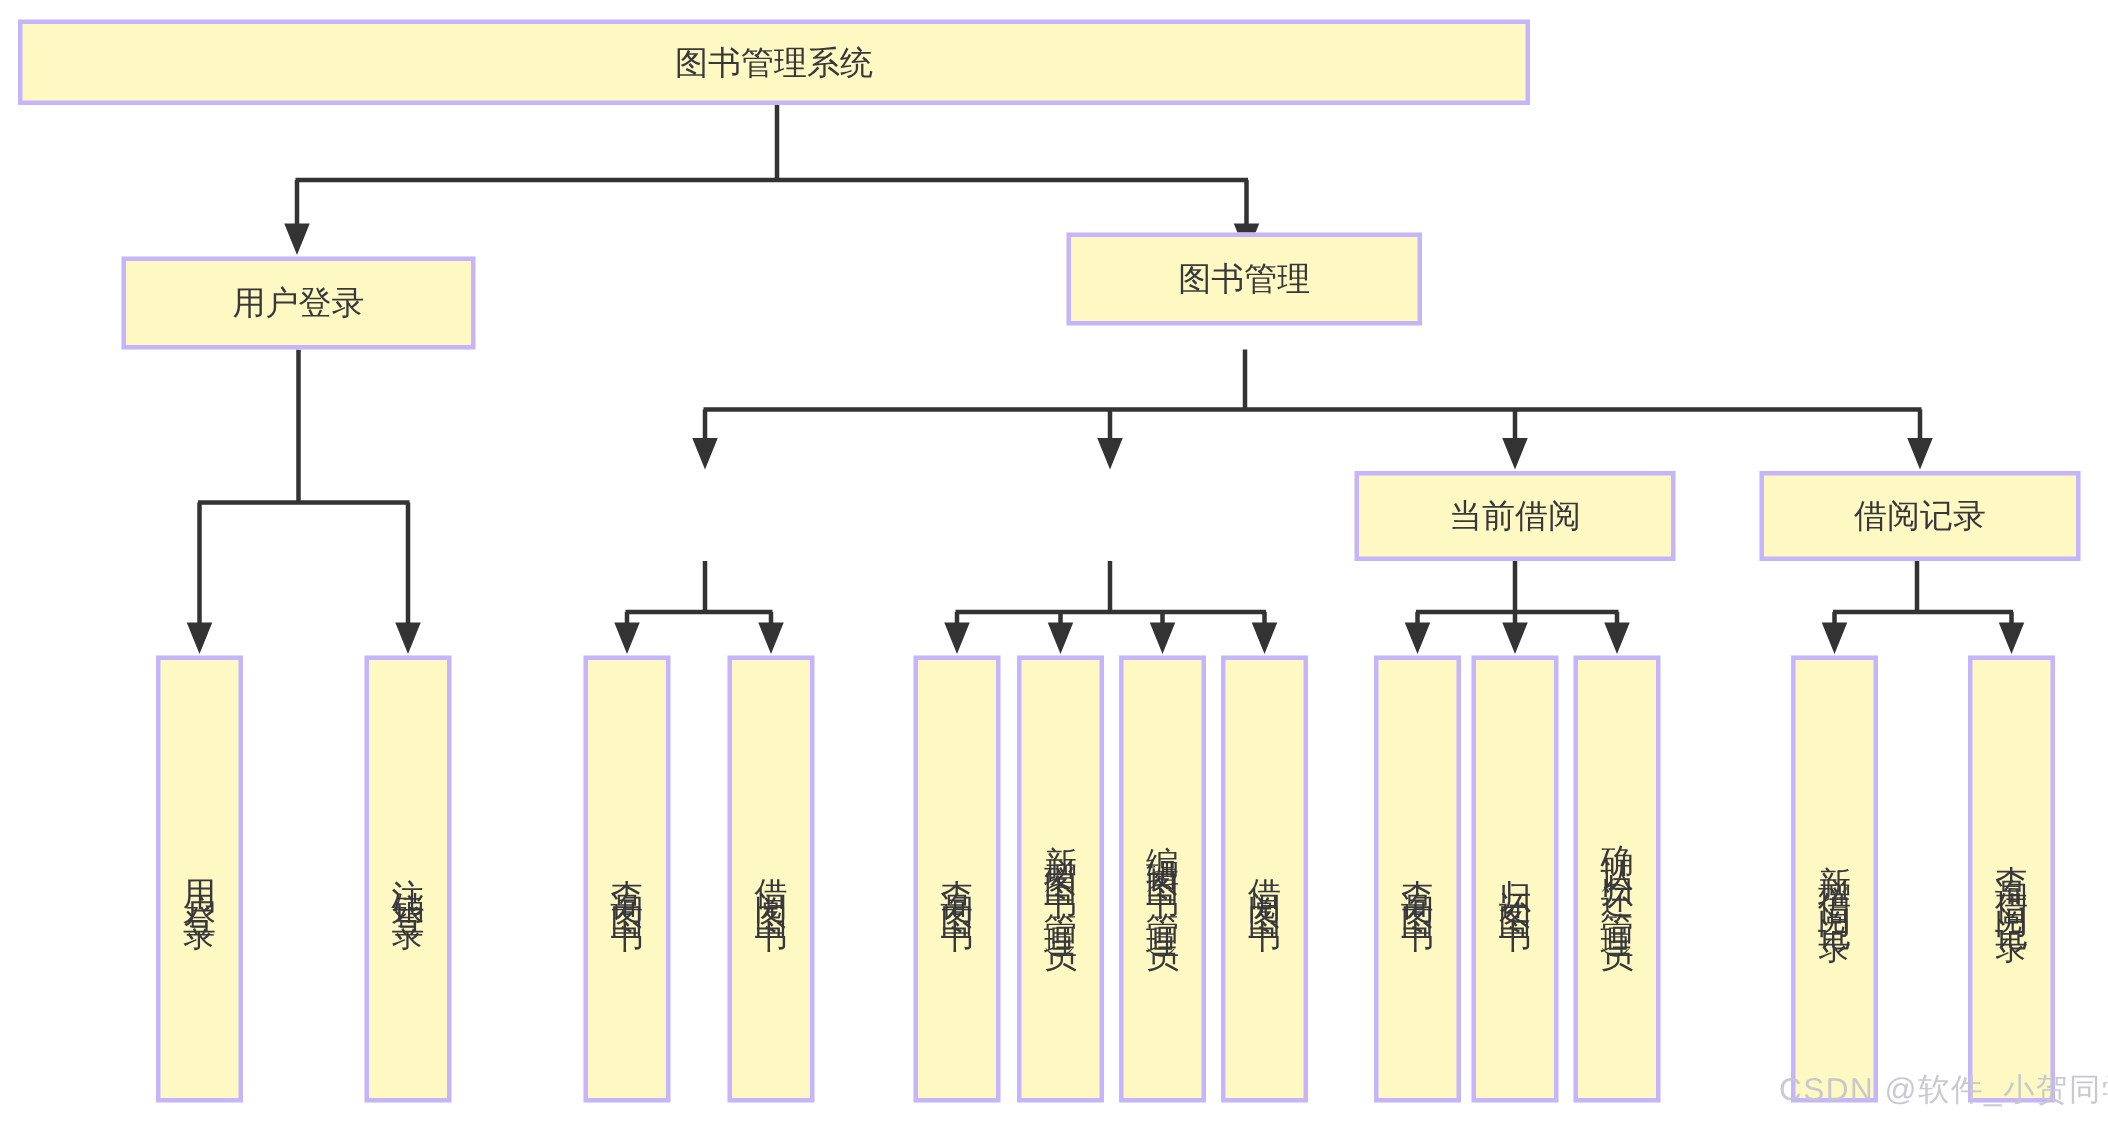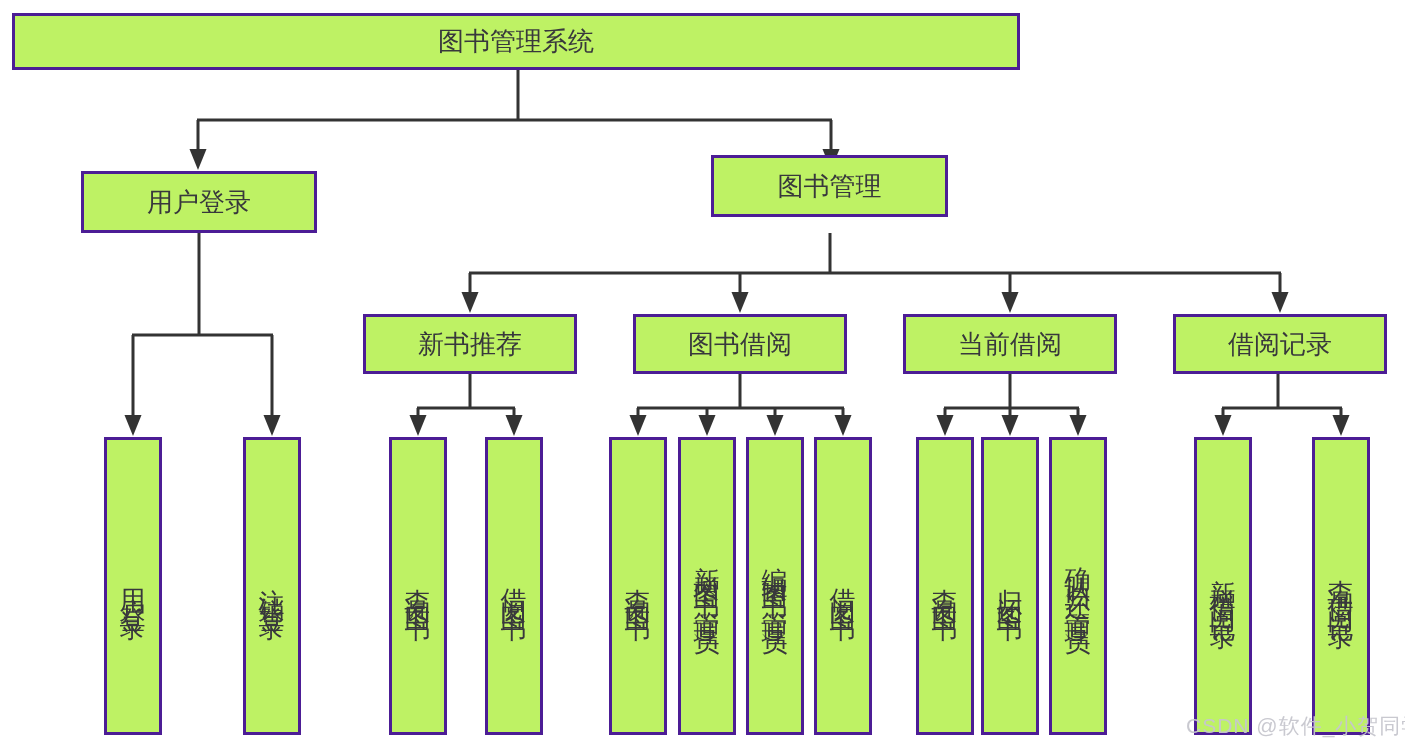--- a/index.html
+++ b/index.html
@@ -7,28 +7,28 @@
     position: relative;
     width: 1405px;
     height: 747px;
     background: #ffffff;
     font-family: "Liberation Sans", sans-serif;
     overflow: hidden;
   }
   #wires { position: absolute; left: 0; top: 0; width: 1405px; height: 747px; }
   .box {
     position: absolute;
-    background: #bef264;
-    border: 3px solid #4c1d95;
+    background: #fef9c3;
+    border: 3px solid #c4b5fd;
     box-sizing: border-box;
     display: flex;
     align-items: center;
     justify-content: center;
     color: #38383c;
-    font-size: 26px;
+    font-size: 22px;
     z-index: 2;
   }
   .box .lbl { white-space: nowrap; }
   .v .lbl {
     writing-mode: vertical-rl;
     text-orientation: mixed;
     letter-spacing: 9px;
     line-height: 1;
     white-space: normal;
   }
@@ -99,26 +99,20 @@
     <span class="lbl">图书管理系统</span>
   </div>
 
   <div class="box h" style="left:81px;top:171px;width:236px;height:62px">
     <span class="lbl">用户登录</span>
   </div>
   <div class="box h" style="left:711px;top:155px;width:237px;height:62px">
     <span class="lbl">图书管理</span>
   </div>
 
-  <div class="box h" style="left:363px;top:314px;width:214px;height:60px">
-    <span class="lbl">新书推荐</span>
-  </div>
-  <div class="box h" style="left:633px;top:314px;width:214px;height:60px">
-    <span class="lbl">图书借阅</span>
-  </div>
   <div class="box h" style="left:903px;top:314px;width:214px;height:60px">
     <span class="lbl">当前借阅</span>
   </div>
   <div class="box h" style="left:1173px;top:314px;width:214px;height:60px">
     <span class="lbl">借阅记录</span>
   </div>
 
   <div class="box v" style="left:104px;top:437px;width:58px;height:298px">
     <span class="lbl">用户登录</span>
   </div>

